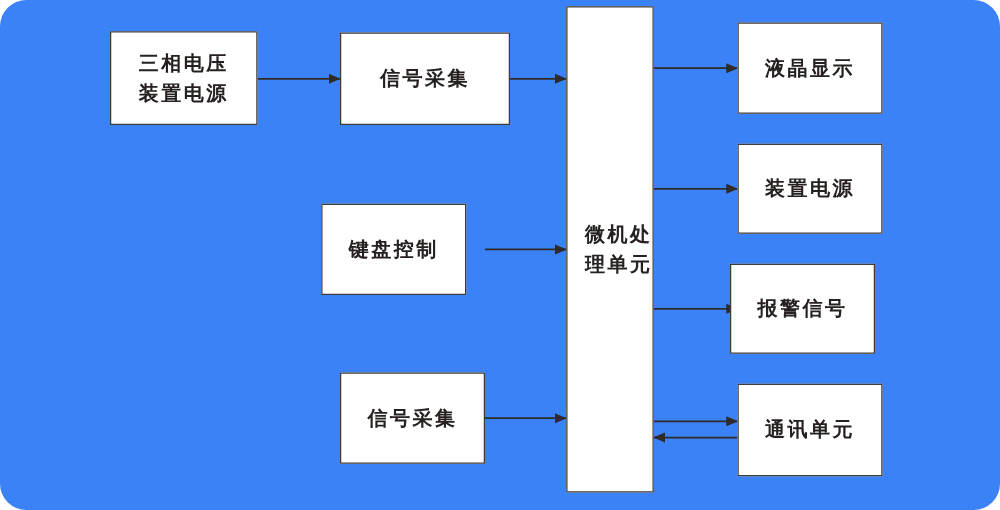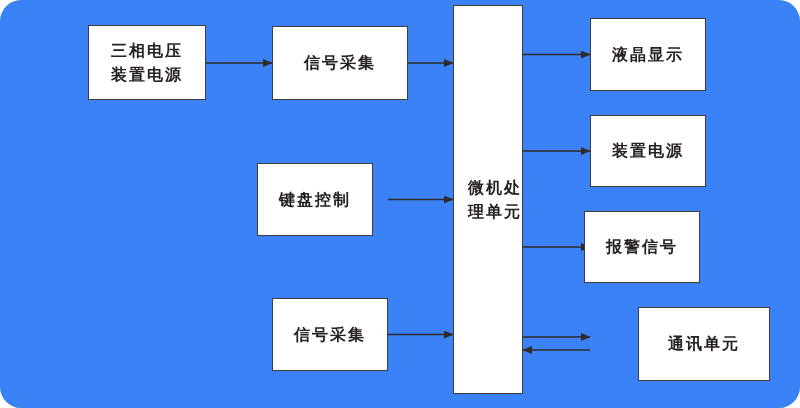--- a/index.html
+++ b/index.html
@@ -36,21 +36,21 @@
   .node span { display: block; white-space: nowrap; }
   
   #n-input-voltage   { left: 88px;  top: 25px;  width: 118px; height: 75px; }
   #n-signal-acq      { left: 272px; top: 26px;  width: 136px; height: 74px; }
   #n-keyboard        { left: 257px; top: 163px; width: 116px; height: 73px; }
   #n-device-power    { left: 272px; top: 298px; width: 116px; height: 73px; }
   #n-mcu             { left: 453px; top: 5px;   width: 70px;  height: 389px; align-items: flex-end; }
   #n-lcd             { left: 590px; top: 18px;  width: 116px; height: 73px; }
   #n-fault           { left: 590px; top: 115px; width: 116px; height: 72px; }
   #n-alarm           { left: 584px; top: 211px; width: 116px; height: 72px; }
-  #n-comm            { left: 590px; top: 307px; width: 132px; height: 74px; margin-left: 48px; }
+  #n-comm            { left: 590px; top: 307px; width: 116px; height: 74px; }
   #edges-svg {
     position: absolute;
     left: 0; top: 0;
     width: 800px; height: 408px;
     z-index: 1;
   }
 </style>
 </head>
 <body>
 

